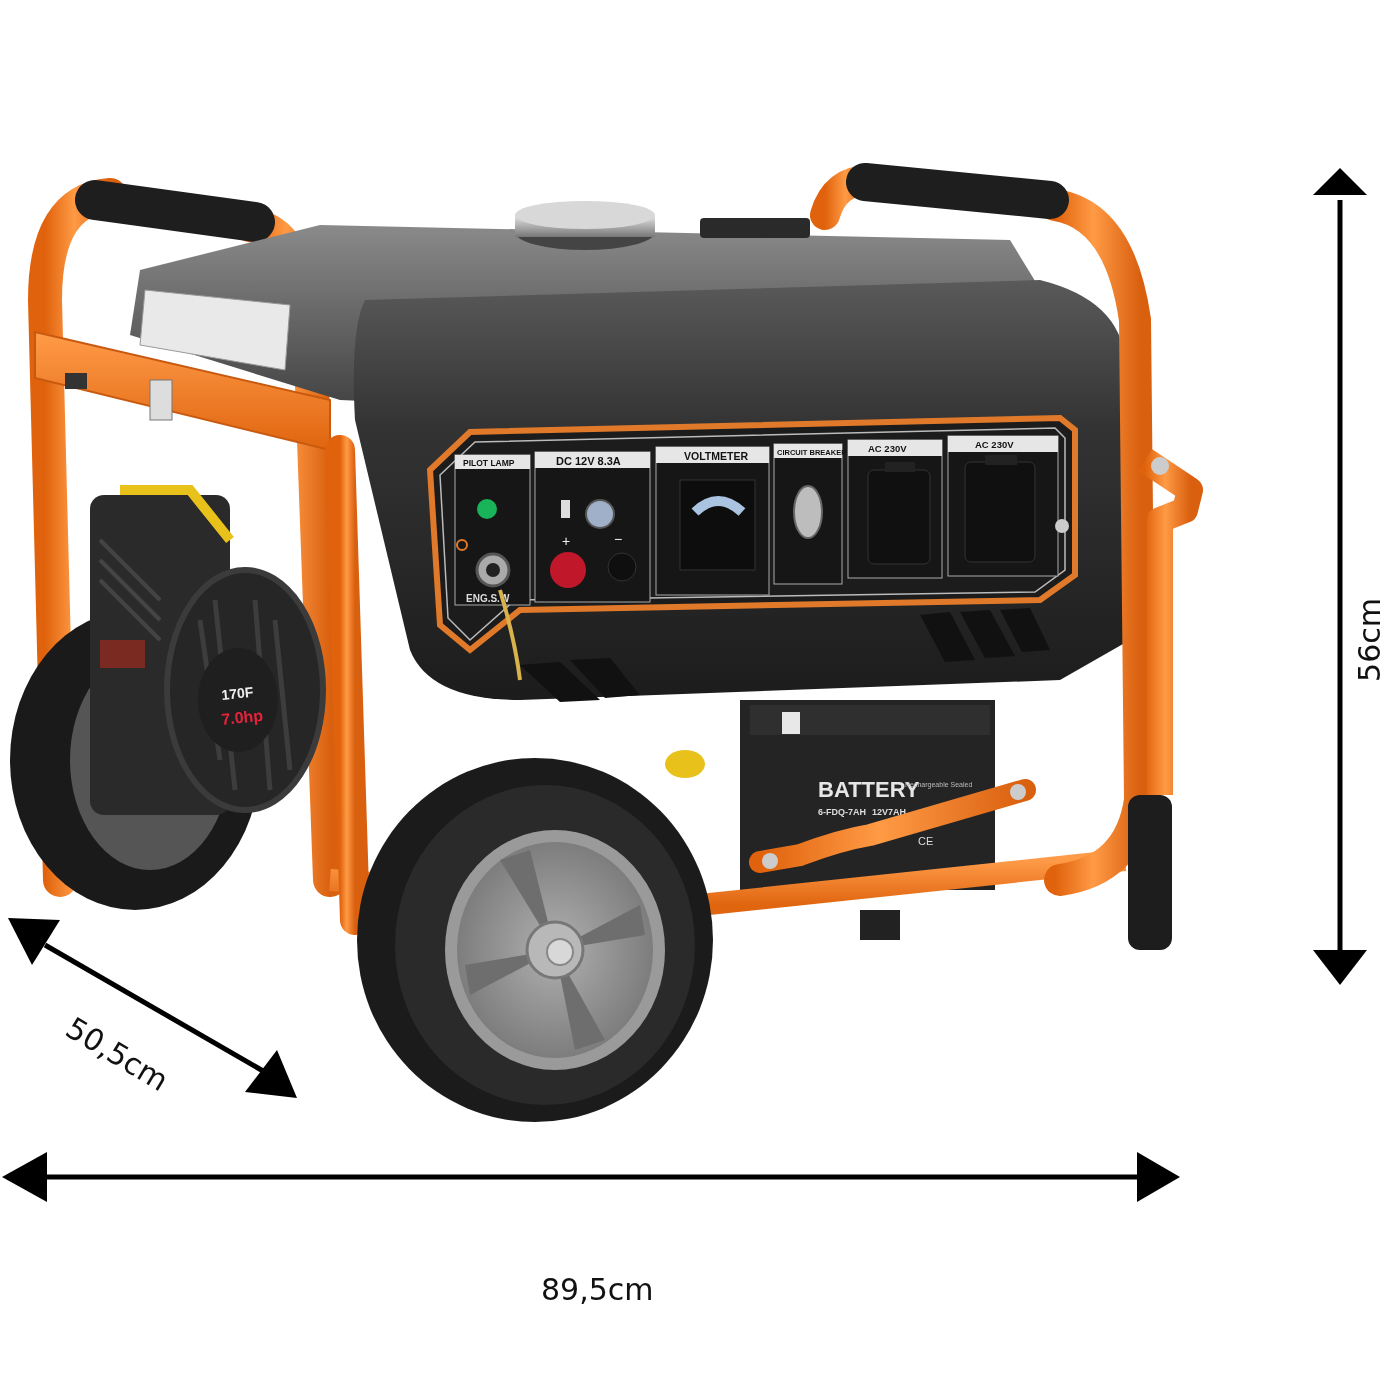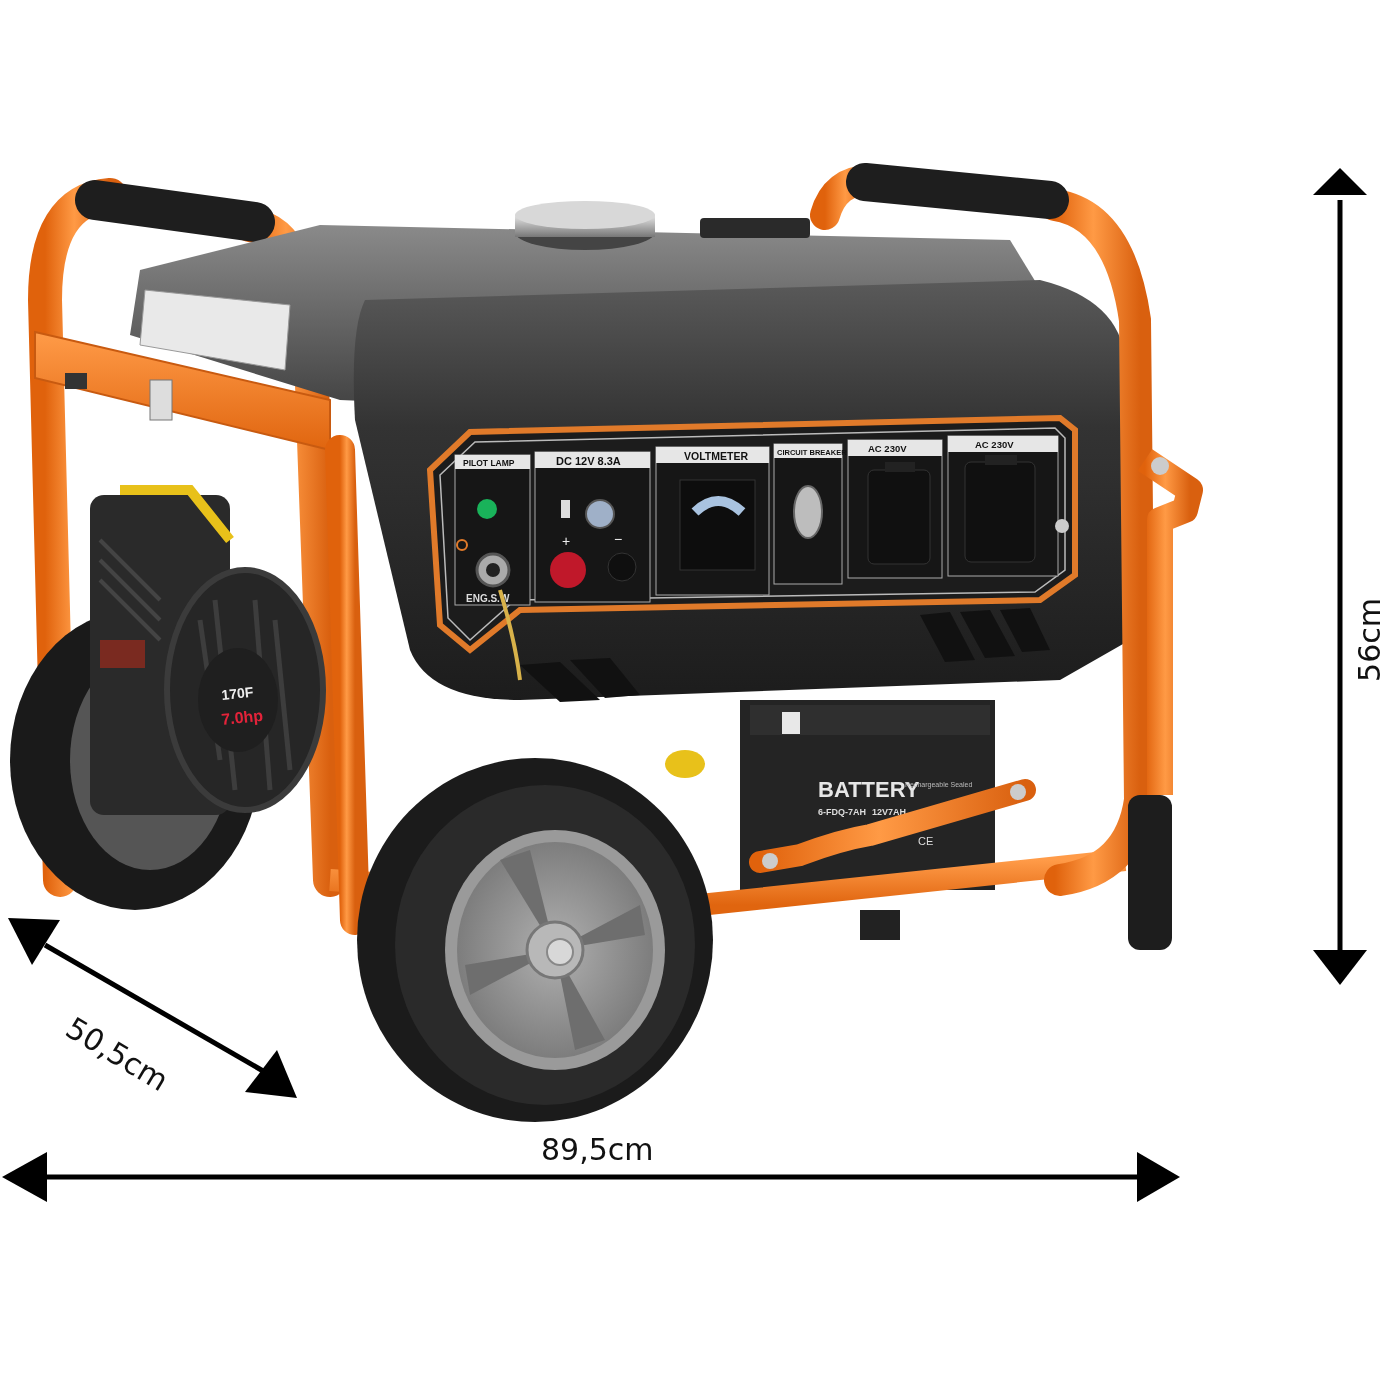--- a/index.html
+++ b/index.html
@@ -1,20 +1,20 @@
 <!DOCTYPE html>
 <html><head>
 <meta charset="utf-8">
 <style>
   html,body{margin:0;padding:0;background:#ffffff;}
   body{width:1400px;height:1400px;position:relative;overflow:hidden;font-family:"Liberation Sans",sans-serif;}
   .stage{position:absolute;left:0;top:0;width:1400px;height:1400px;}
   svg{display:block;}
   .dim-label{position:absolute;font-family:"DejaVu Sans",sans-serif;color:#111;font-size:30px;letter-spacing:0px;white-space:nowrap;}
-  .dim-width{left:541px;top:1132px;}
+  .dim-width{left:541px;top:1272px;}
   .dim-height{left:1352px;top:570px;transform-origin:left top;transform:rotate(-90deg) translate(-140px,0);width:140px;text-align:center;}
   .dim-depth{left:78px;top:1010px;transform-origin:left top;transform:rotate(31deg);}
   .panel-txt{font-family:"Liberation Sans",sans-serif;font-weight:700;}
 </style>
 </head>
 <body>
 
 <div class="stage">
 <svg width="1400" height="1400" viewBox="0 0 1400 1400">
   <defs>

